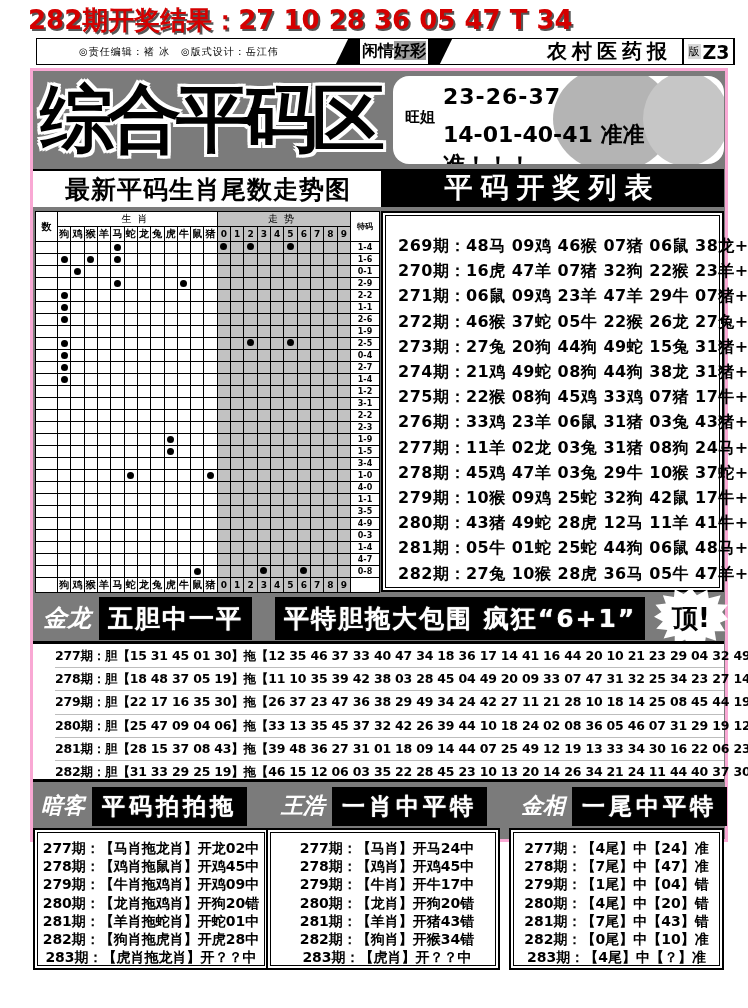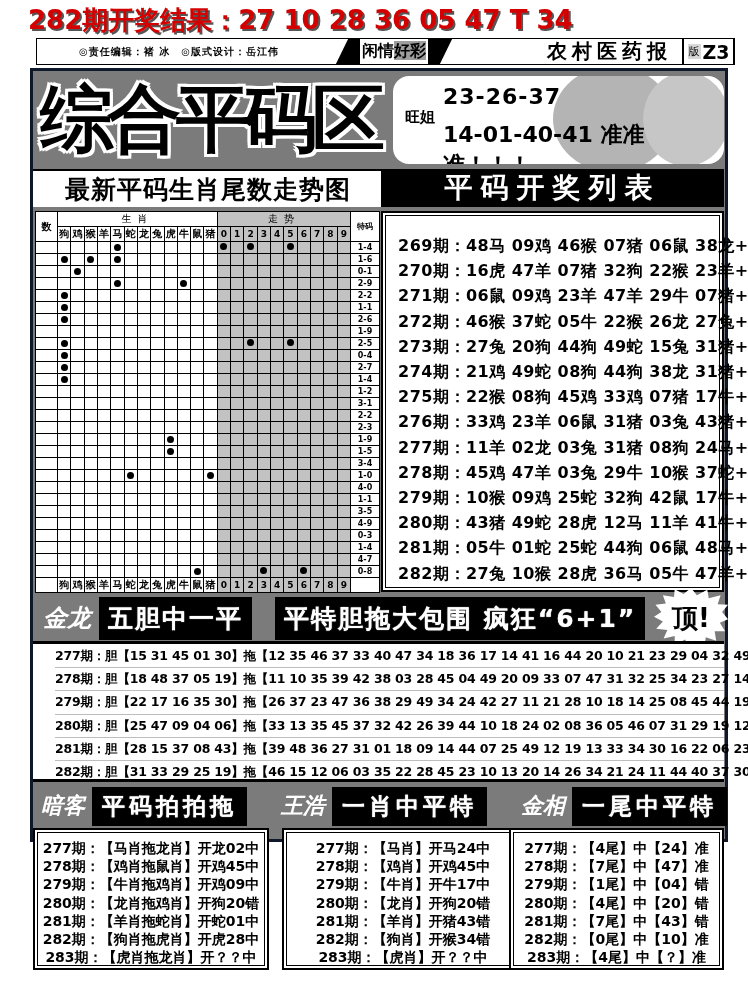--- a/index.html
+++ b/index.html
@@ -12,37 +12,37 @@
     position:absolute;left:28px;top:3px;font-size:26px;font-weight:bold;
     color:#d40000;letter-spacing:0px;white-space:nowrap;
     text-shadow:2px 2px 0 #555;
   }
   
   .masthead{
     position:absolute;left:36px;top:38px;width:699px;height:27px;
     background:#fff;border:1px solid #000;box-sizing:border-box;
     display:flex;align-items:center;
   }
-  .editor{font-size:10px;font-weight:bold;margin-left:42px;letter-spacing:1px;white-space:nowrap;}
+  .editor{font-size:10px;font-weight:normal;margin-left:42px;letter-spacing:1px;white-space:nowrap;}
   .ribbon{position:absolute;left:305px;top:0;height:25px;display:flex;align-items:flex-start;}
   .flag{width:26px;height:25px;background:#000;}
   .flag.l{transform:skewX(-26deg);margin-right:-8px;}
   .flag.r{transform:skewX(-26deg);margin-left:-8px;}
   .ribbon-t{font-size:16px;font-weight:bold;padding:2px 2px;background:#fff;position:relative;z-index:1;}
   .ribbon-t .p2{background:#9e9e9e;}
   .paper-name{margin-left:auto;margin-right:62px;font-family:"DejaVu Serif",serif;
     font-size:20px;font-weight:bold;letter-spacing:5px;white-space:nowrap;}
   .edition-box{position:absolute;right:0;top:-1px;bottom:-1px;width:49px;border:1px solid #000;
     border-left:2px solid #000;background:#fff;display:flex;align-items:center;justify-content:center;gap:2px;}
   .edition-label{font-size:11px;background:#d8d8d8;padding:0 1px;}
   .edition-code{font-size:19px;font-weight:bold;}
   
   .frame{
     position:absolute;left:30px;top:68px;width:698px;height:774px;
-    background:#7b7b7b;border:3px solid #0f172a;box-sizing:border-box;
+    background:#7b7b7b;border:3px solid #f9a8d4;box-sizing:border-box;
   }
   .frame>*{position:absolute;}
   
   .big-title{
     left:0;top:0px;width:354px;text-align:center;font-size:73px;font-weight:bold;
     letter-spacing:-5px;white-space:nowrap;color:#000;line-height:96px;
     text-shadow:-3px -3px 0 #fff,3px -3px 0 #fff,-3px 3px 0 #fff,3px 3px 0 #fff,
                  0 -3px 0 #fff,0 3px 0 #fff,-3px 0 0 #fff,3px 0 0 #fff;
   }
   .sub-left{
@@ -110,21 +110,21 @@
   .promo2 .a1{margin-left:8px;}
   .promo2 .a2{margin-left:34px;}
   .promo2 .a3{margin-left:34px;}
   .promo2 .pbox{margin-left:7px;}
   
   .tips-box{
     top:757px;height:142px;background:#fff;border:2px solid #000;box-sizing:border-box;
     box-shadow:inset 0 0 0 2px #fff,inset 0 0 0 3px #000;padding-top:9px;
   }
   .tips-box.b1{left:0;width:236px;}
-  .tips-box.b2{left:249px;width:234px;padding-left:8px;}
+  .tips-box.b2{left:233px;width:234px;padding-left:8px;}
   .tips-box.b3{left:476px;width:215px;}
   .tip-row{font-size:14px;font-weight:bold;line-height:18.2px;text-align:center;white-space:nowrap;}
 </style>
 </head>
 <body>
 
 <div class="lead-title">282期开奖结果：27 10 28 36 05 47 T 34</div>
 
 <div class="masthead">
   <span class="editor">◎责任编辑：褚 冰　◎版式设计：岳江伟</span>

